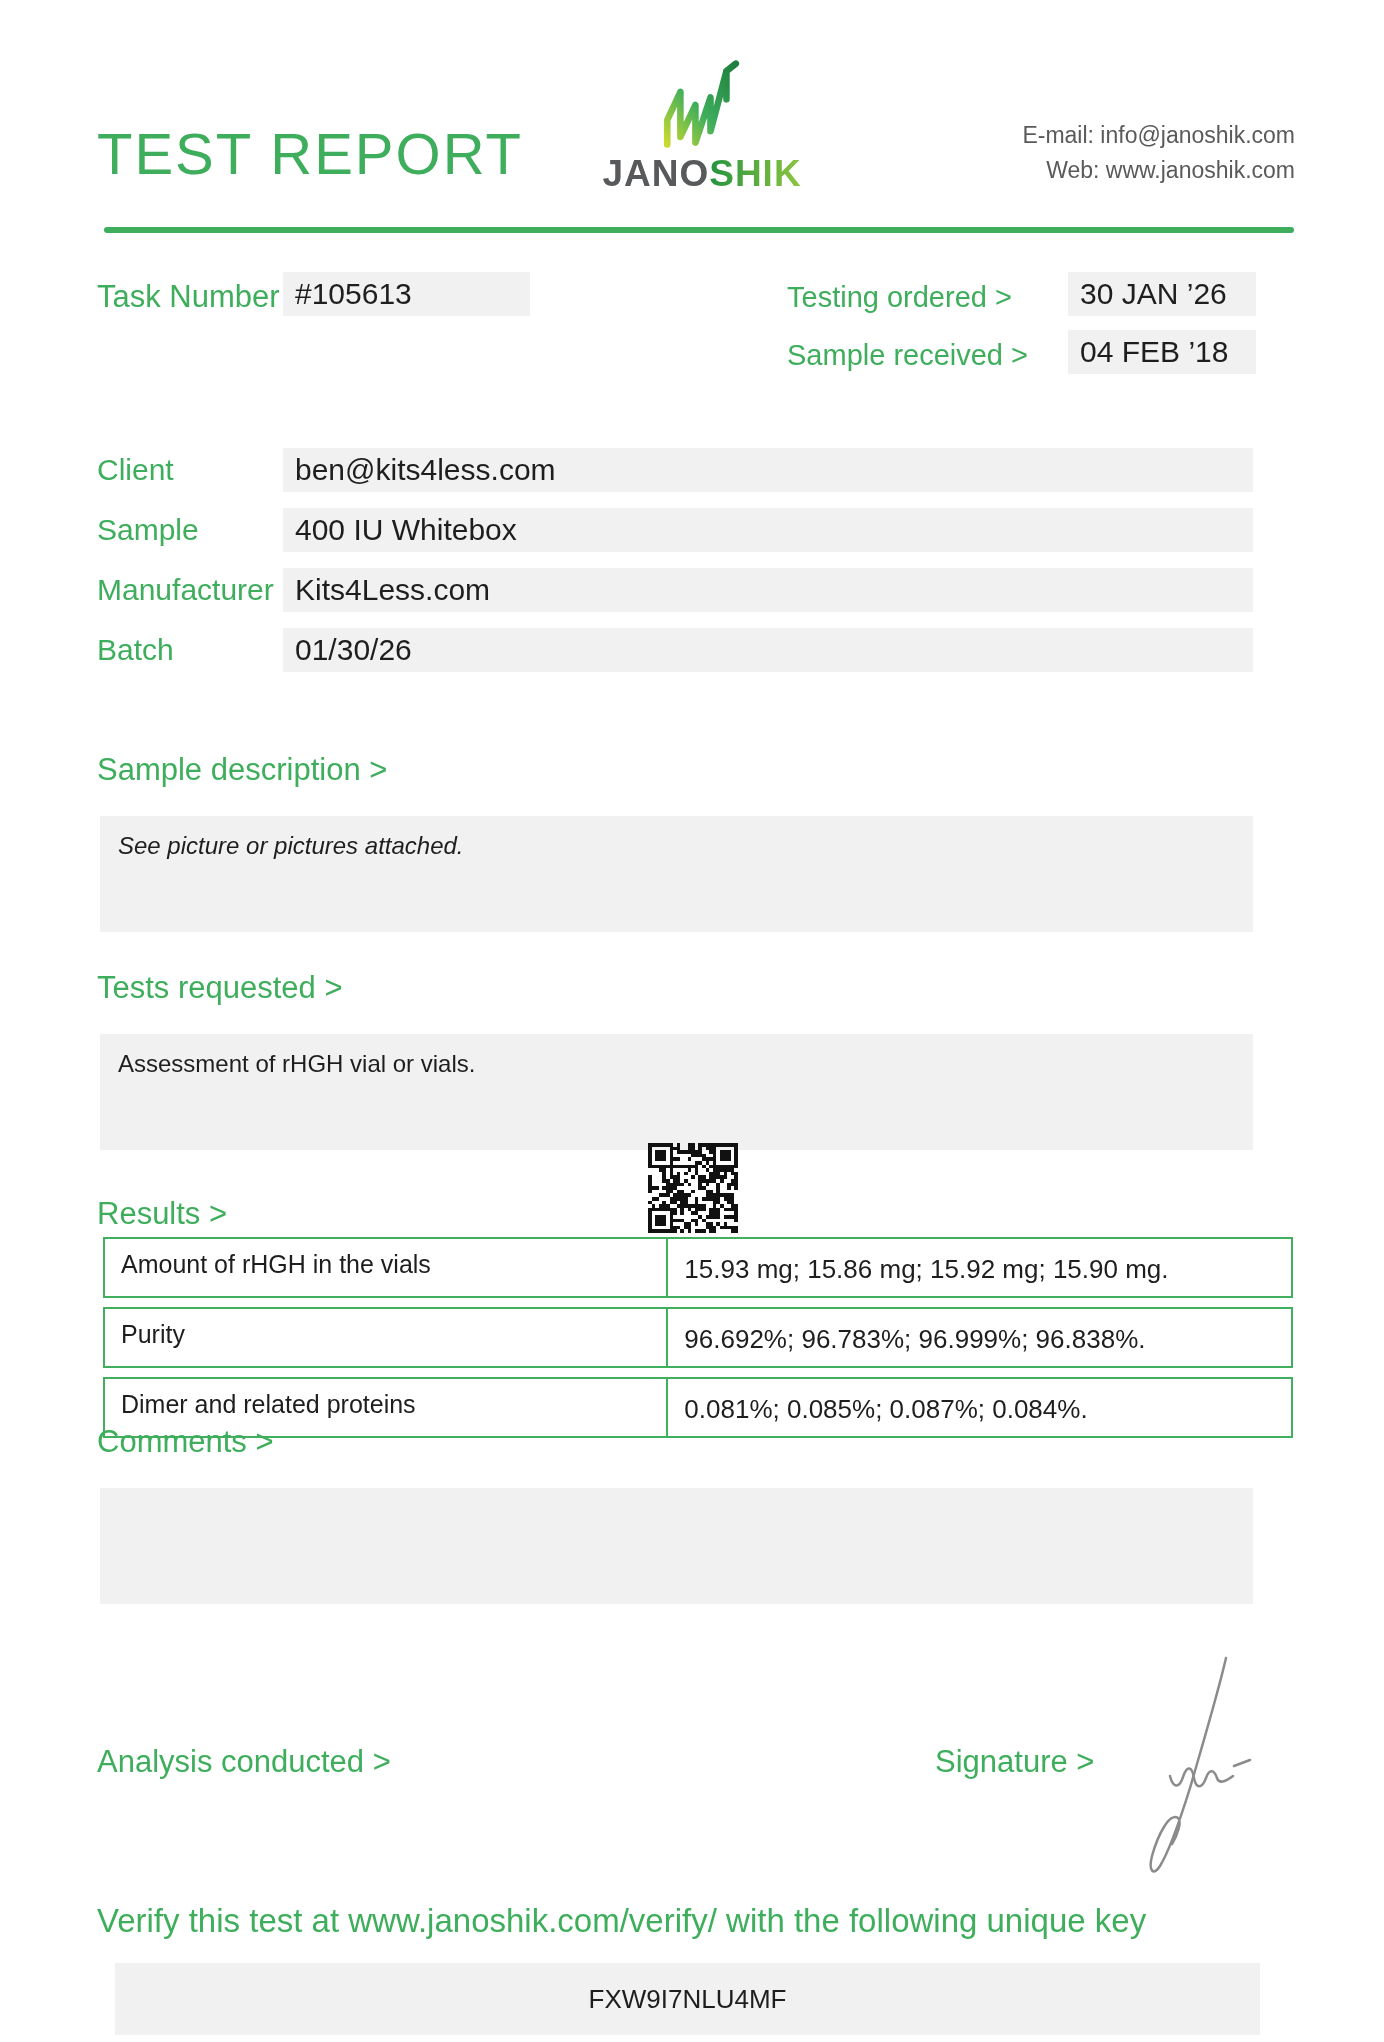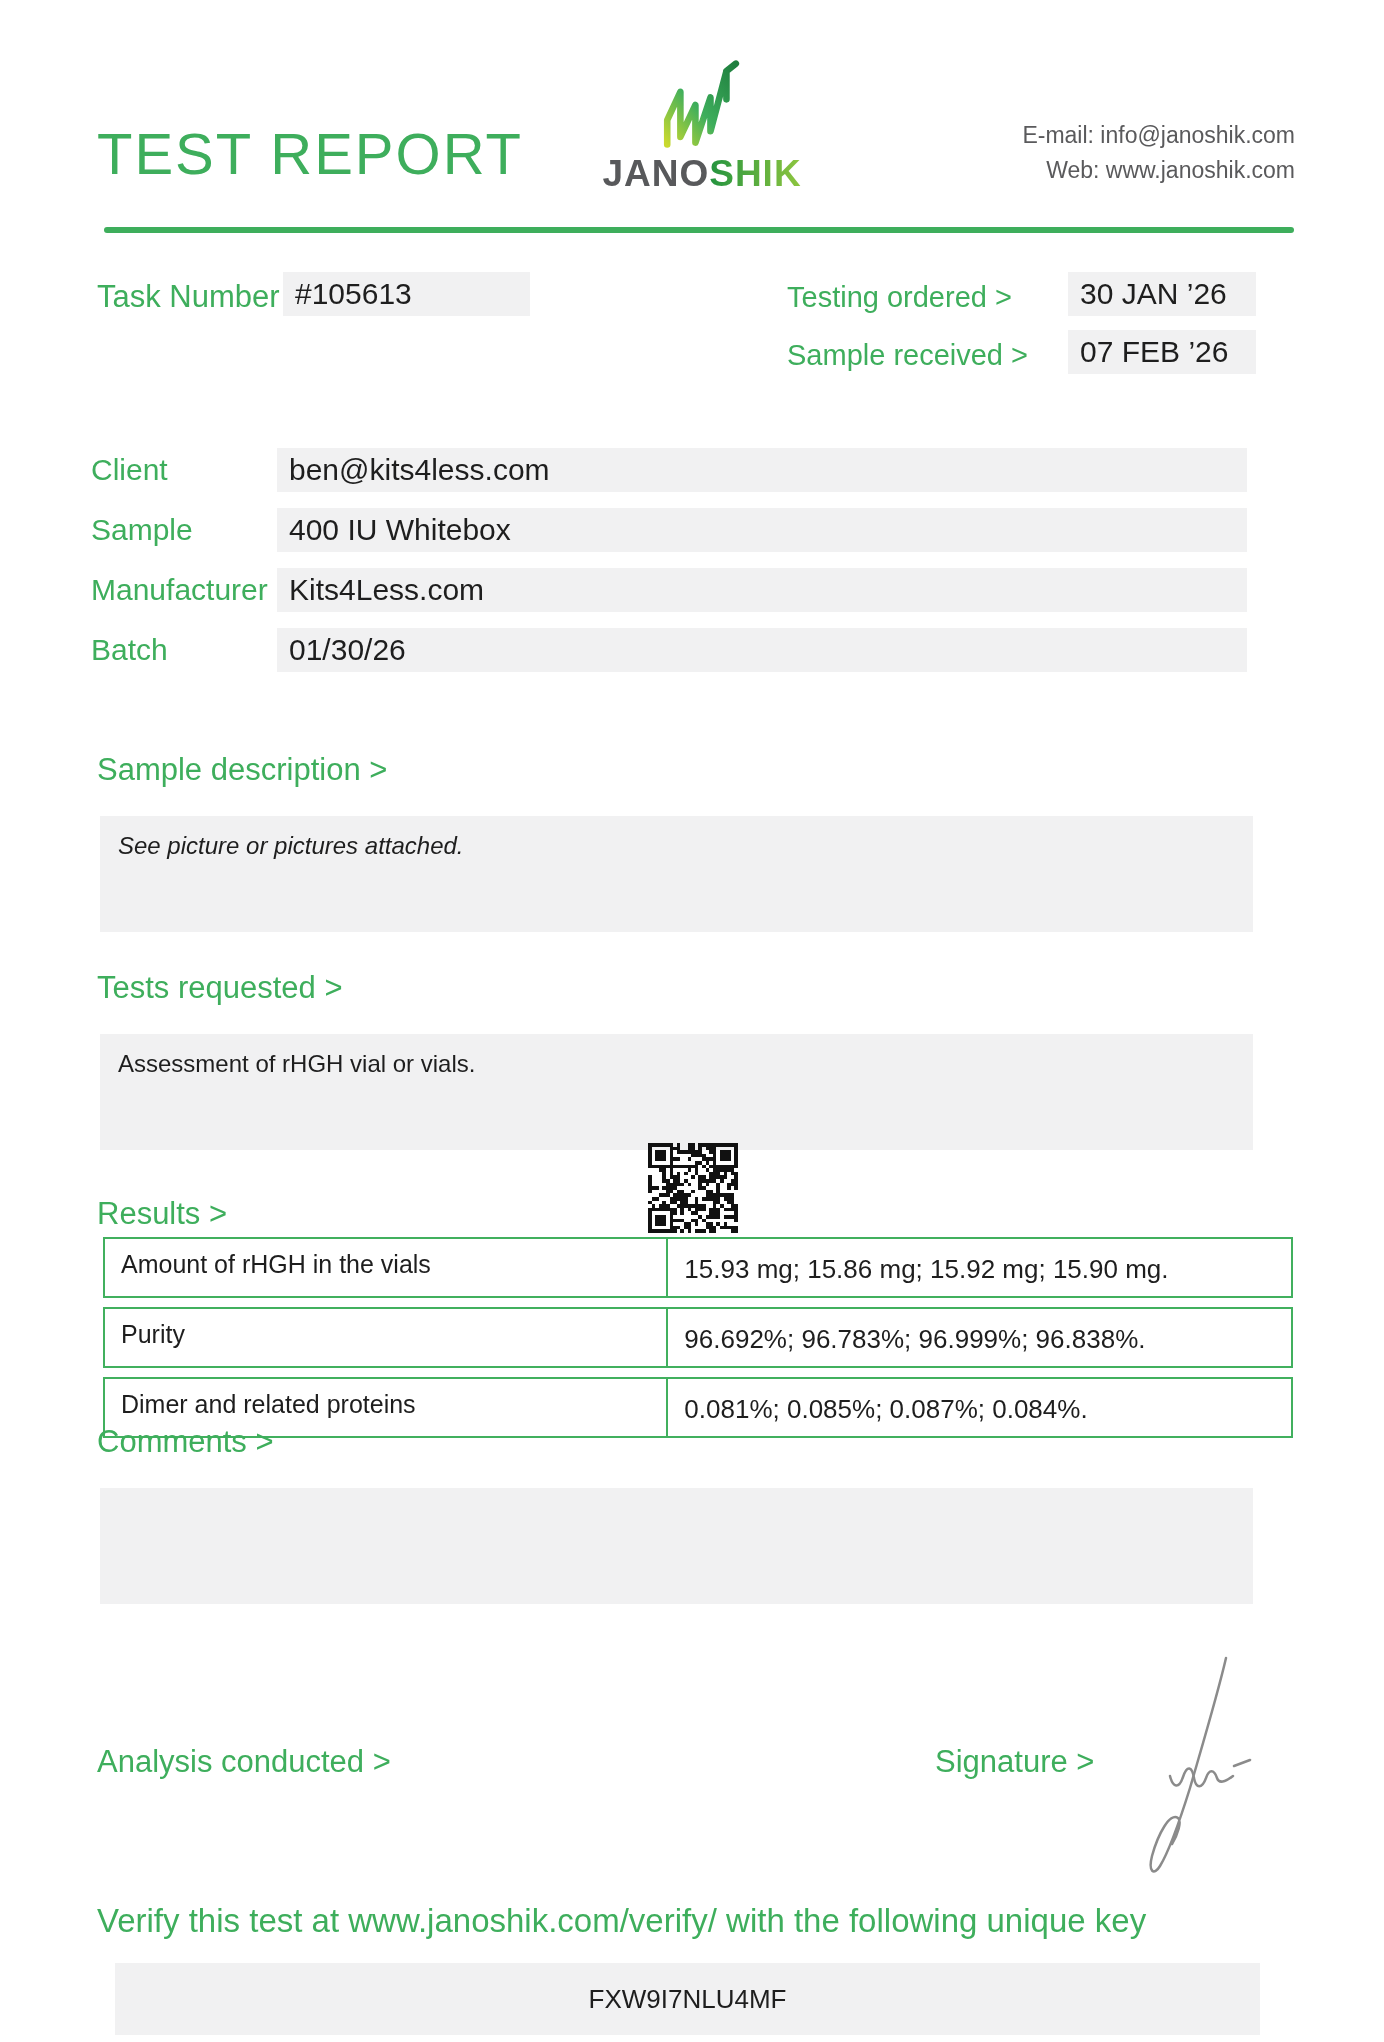--- a/index.html
+++ b/index.html
@@ -27,21 +27,21 @@
   .label{color:var(--g);}
   .valbox{background:var(--box);display:flex;align-items:center;padding:0 12px;font-size:30px;color:var(--ink);}
   .task-label{left:97px;top:279px;font-size:31px;}
   .task-value{left:283px;top:272px;width:247px;height:44px;}
   .to-label{left:787px;top:281px;font-size:29px;}
   .to-value{left:1068px;top:272px;width:188px;height:44px;}
   .sr-label{left:787px;top:339px;font-size:29px;}
   .sr-value{left:1068px;top:330px;width:188px;height:44px;}
 
   
-  .details{left:91px;top:448px;width:1156px;}
+  .details{left:97px;top:448px;width:1156px;}
   .d-row{display:flex;margin-bottom:16px;height:44px;}
   .d-label{width:186px;font-size:30px;color:var(--g);line-height:44px;}
   .d-value{flex:1;background:var(--box);font-size:30px;line-height:44px;padding-left:12px;}
 
   
   .sec-heading{font-size:31px;color:var(--g);}
   .body-box{background:var(--box);padding:16px 18px;font-size:24px;color:var(--ink);}
   .sd-heading{left:97px;top:752px;}
   .sd-box{left:100px;top:816px;width:1153px;height:116px;font-style:italic;}
   .tr-heading{left:97px;top:970px;}
@@ -96,21 +96,21 @@
 
   <div class="abs rule"></div>
 
   <div class="abs label task-label">Task Number</div>
   <div class="abs valbox task-value">#105613</div>
 
   <div class="abs label to-label">Testing ordered &gt;</div>
   <div class="abs valbox to-value">30 JAN ’26</div>
 
   <div class="abs label sr-label">Sample received &gt;</div>
-  <div class="abs valbox sr-value">07 FEB ’26</div>
+  <div class="abs valbox sr-value">04 FEB ’18</div>
 
   <div class="abs details">
     <div class="d-row">
       <div class="d-label">Client</div>
       <div class="d-value">ben@kits4less.com</div>
     </div>
     <div class="d-row">
       <div class="d-label">Sample</div>
       <div class="d-value">400 IU Whitebox</div>
     </div>

